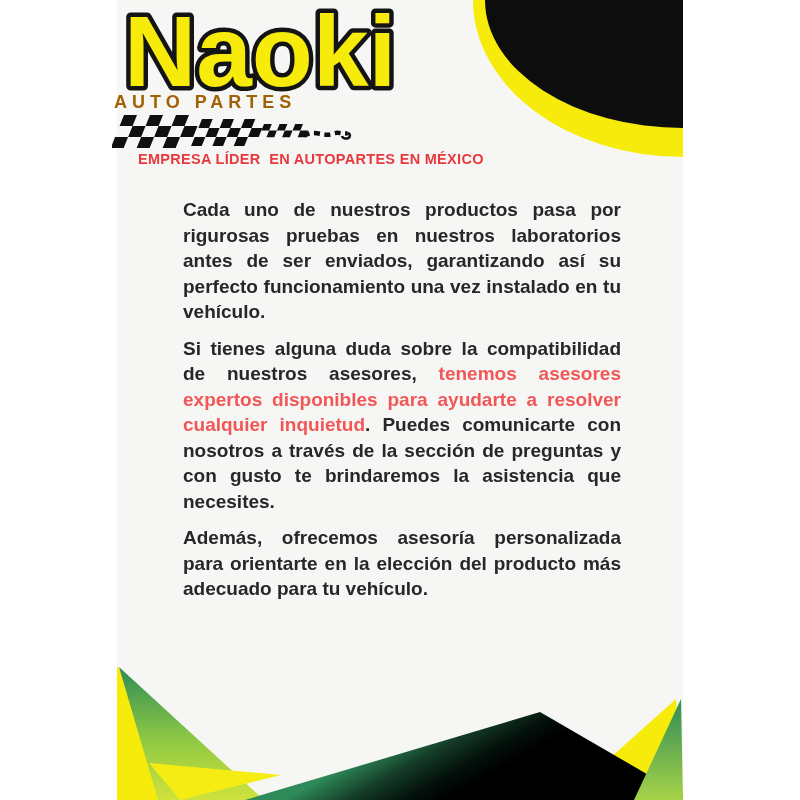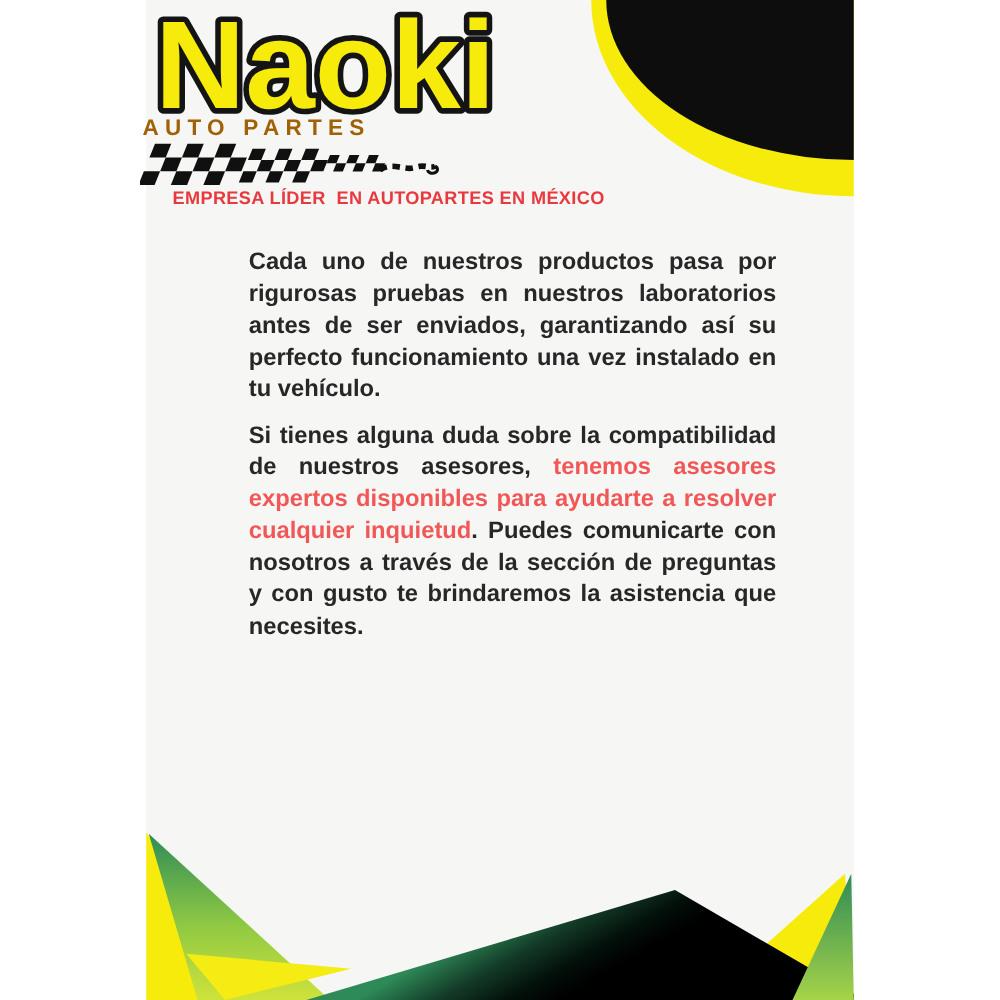--- a/index.html
+++ b/index.html
@@ -28,21 +28,21 @@
     color:var(--accent-red,#e83a3e);white-space:pre;margin-left:24px;
   }
 
   
   .content{position:absolute;left:183px;top:197px;width:438px;}
   .heading{
     margin:0 0 28px 0;font-size:30px;line-height:34px;font-weight:700;
     letter-spacing:1px;color:var(--heading-red,#ee3b3b);
   }
   .content p{
-    margin:0 0 11px 16px;
+    margin:0 0 11px 0;
     font-size:19px;line-height:25.5px;font-weight:700;
     color:var(--text-dark,#272727);text-align:justify;
   }
   .hl{color:var(--highlight-red,#f15757);}
 </style>
 </head>
 <body>
 
 <div class="page">
 
@@ -129,15 +129,16 @@
 
     <div class="tagline">EMPRESA LÍDER  EN AUTOPARTES EN MÉXICO</div>
   </header>
 
   <main class="content">
 
     <p>Cada uno de nuestros productos pasa por rigurosas pruebas en nuestros laboratorios antes de ser enviados, garantizando así su perfecto funcionamiento una vez instalado en tu vehículo.</p>
 
     <p><span>Si tienes alguna duda sobre la compatibilidad de nuestros asesores, </span><span class="hl">tenemos asesores expertos disponibles para ayudarte a resolver cualquier inquietud</span><span>. Puedes comunicarte con nosotros a través de la sección de preguntas y con gusto te brindaremos la asistencia que necesites.</span></p>
 
+    <p>Además, ofrecemos asesoría personalizada para orientarte en la elección del producto más adecuado para tu vehículo.</p>
   </main>
 
 </div>
 
 </body></html>

